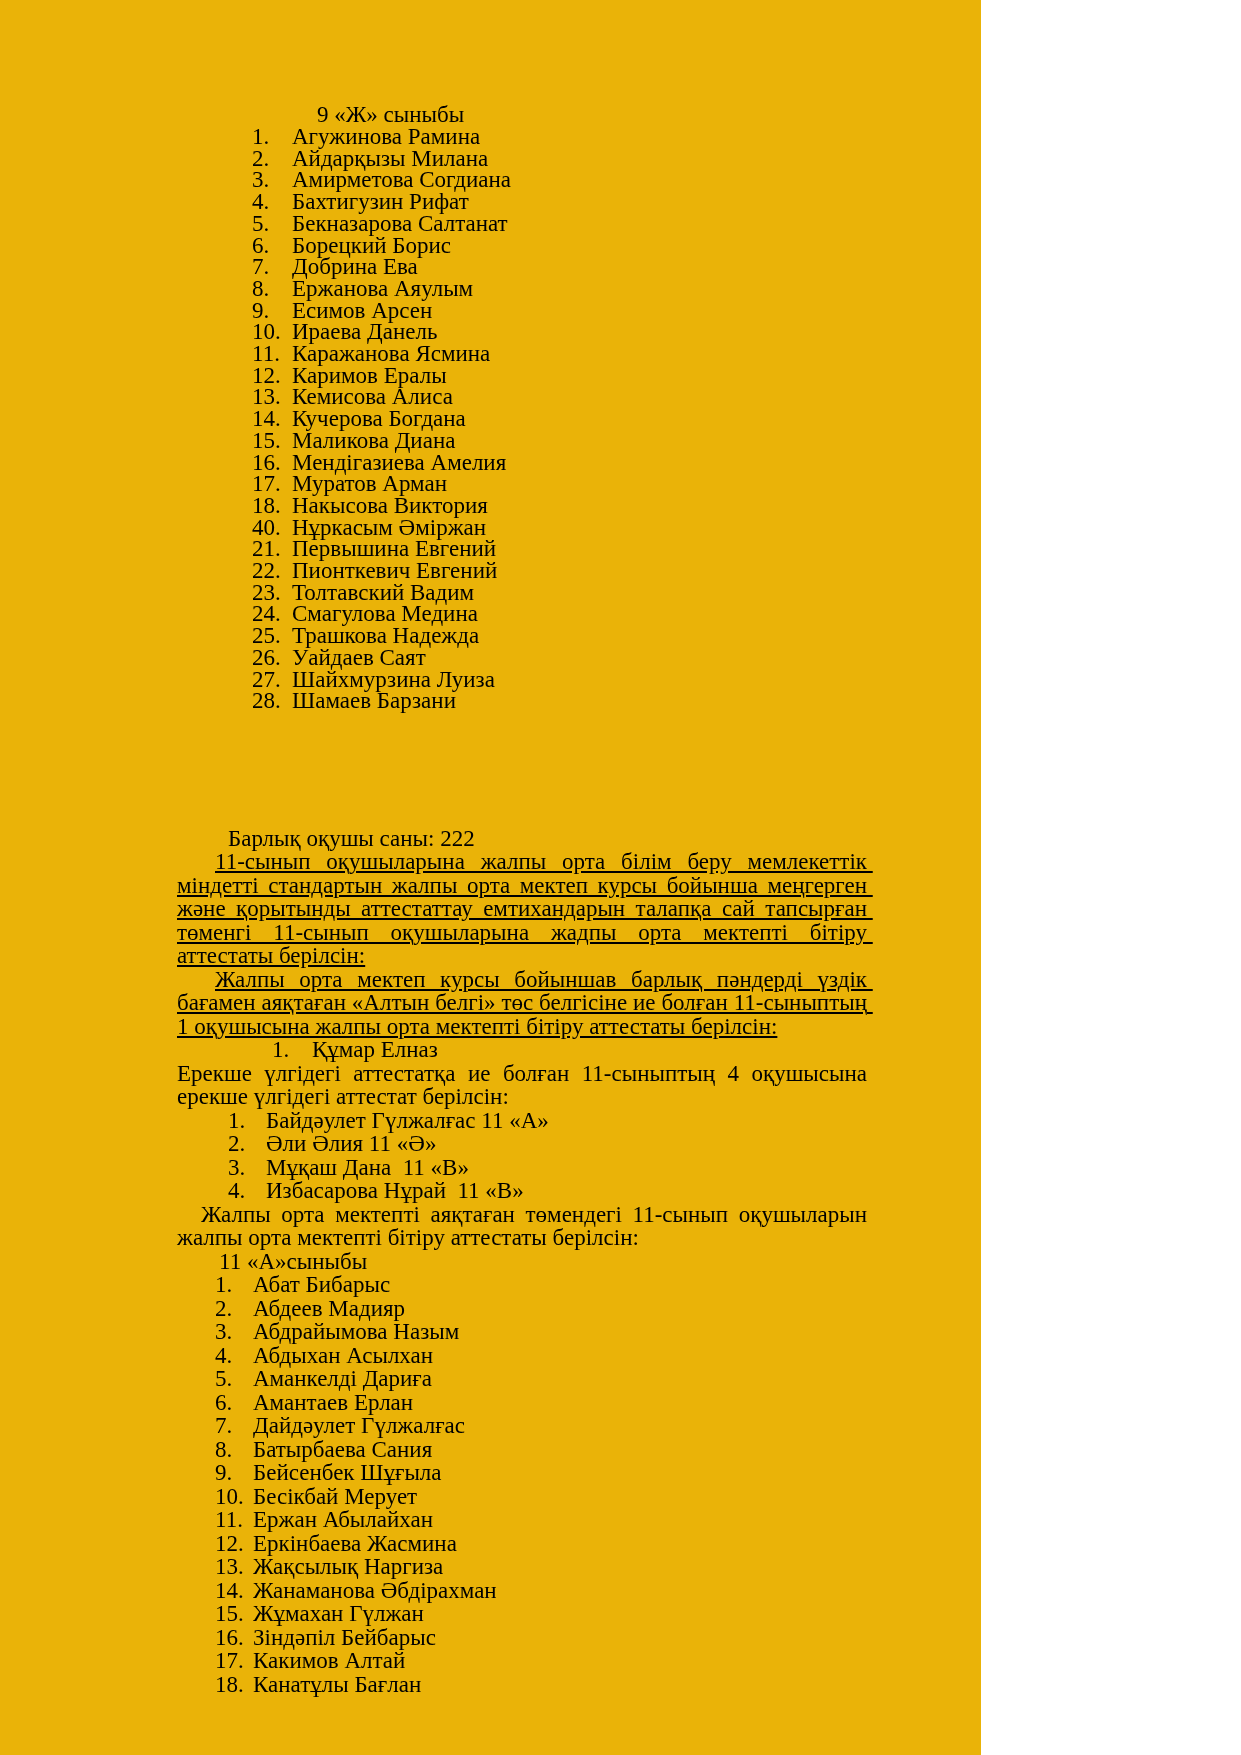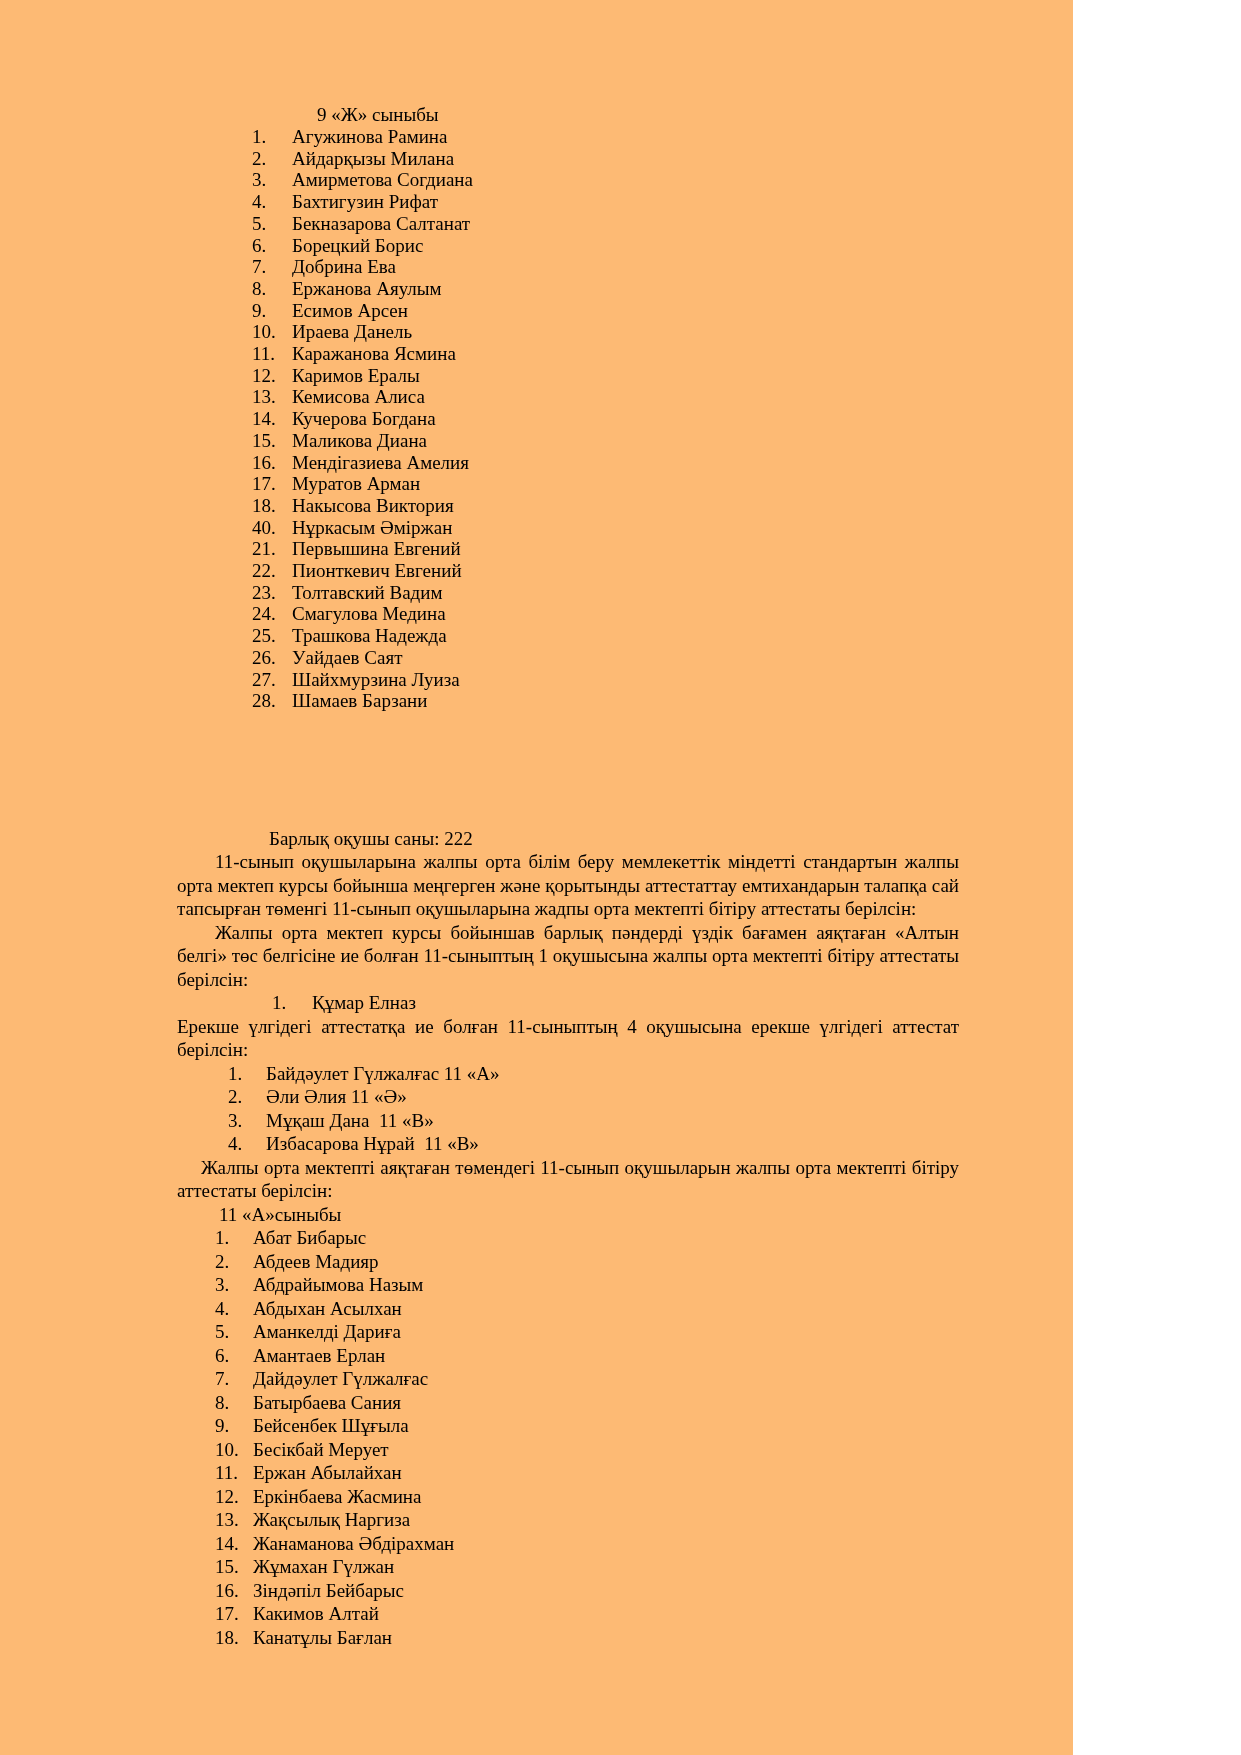--- a/index.html
+++ b/index.html
@@ -1,24 +1,24 @@
 <!DOCTYPE html>
 <html><head>
 <meta charset="utf-8">
 <style>
   * { margin: 0; padding: 0; box-sizing: border-box; }
   html, body { background: #ffffff; }
   .page {
     position: relative;
-    width: 1073px;
+    width: 981px;
     height: 1755px;
-    background: #fdba74;
+    background: #eab308;
     color: #000000;
     font-family: "Liberation Serif", "DejaVu Serif", serif;
-    font-size: 19px;
+    font-size: 23px;
     overflow: hidden;
     padding: 104px 114px 0 177px; 
   }
   .doc-title {
     margin-left: 140px;          
     line-height: 22px;
     white-space: pre-wrap;
   }
   .roster { list-style: none; }
   .roster-9zh .row { line-height: 21.7px; }
@@ -27,31 +27,31 @@
   .row .num { flex: 0 0 auto; }
   .row .nm { white-space: pre-wrap; }
   
   .roster-9zh .row { padding-left: 75px; }
   .roster-9zh .num { width: 40px; }
   
   .roster-11a .row { padding-left: 38px; }
   .roster-11a .num { width: 38px; }
   .spacer-after-roster1 { height: 115px; }
   .count-line {
-    margin-left: 92px;           
+    margin-left: 51px;           
     line-height: 23.5px;
     white-space: pre-wrap;
   }
   .para {
     line-height: 23.5px;
     text-align: justify;
     text-align-last: left;
     white-space: pre-wrap;
   }
-  .para.indent-wide { text-indent: 38px; }   
+  .para.indent-wide { text-indent: 38px; text-decoration: underline; }   
   .para.indent-narrow { text-indent: 24px; } 
   .flush-line { line-height: 23.5px; text-align: justify; text-align-last: left; white-space: pre-wrap; }
   
   .single-recipient { padding-left: 95px; line-height: 23.5px; }
   .single-recipient .num { width: 40px; }
   
   .roster-erekshe .row { padding-left: 51px; line-height: 23.5px; }
   .roster-erekshe .num { width: 38px; }
   .subheading {
     margin-left: 42px;           

